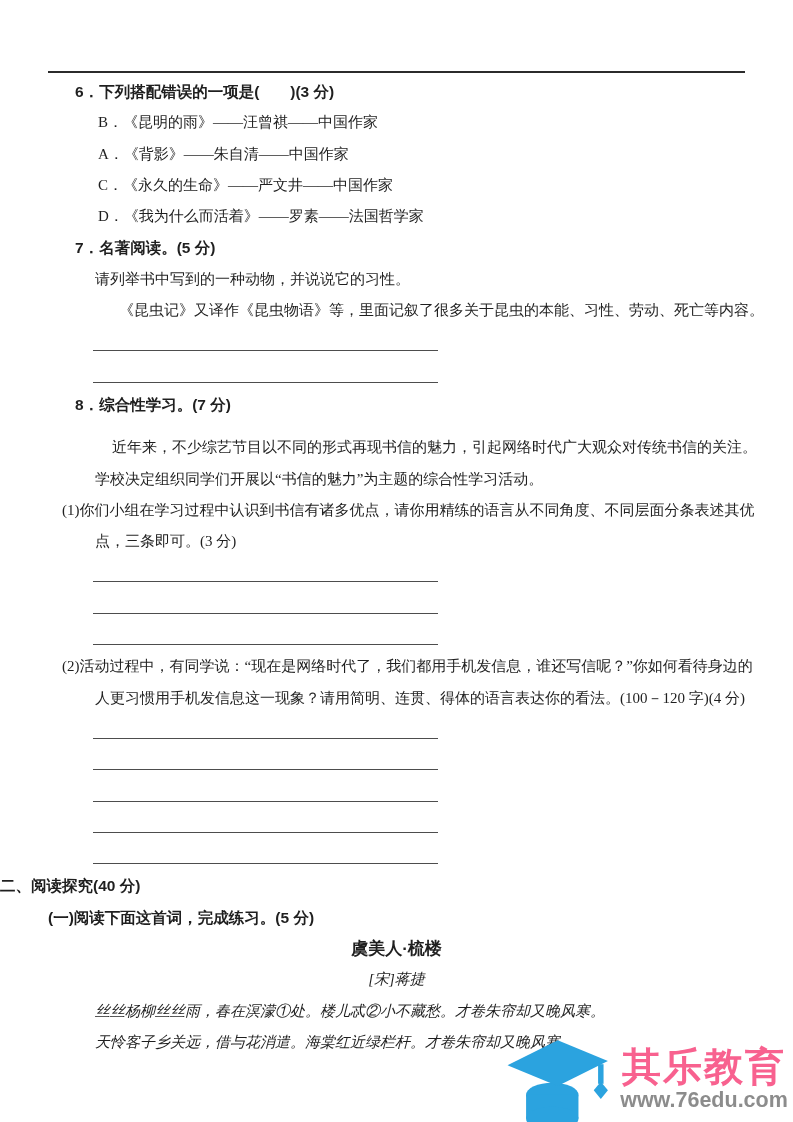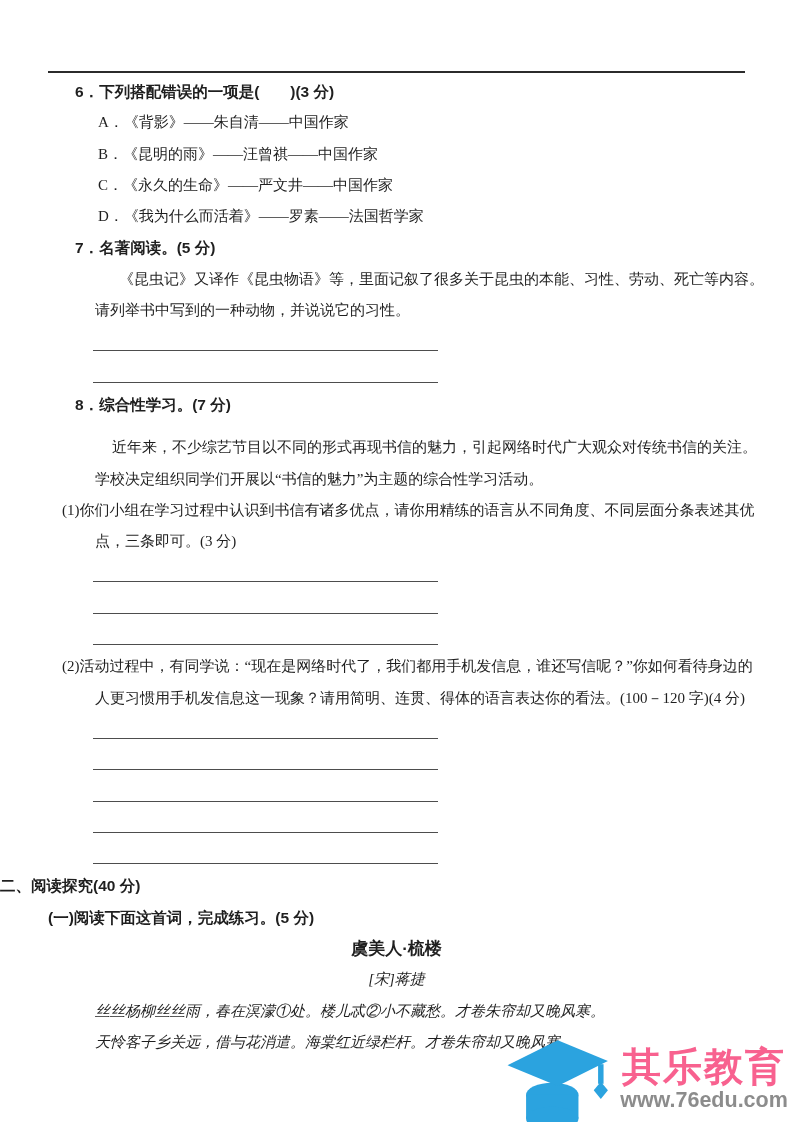--- a/index.html
+++ b/index.html
@@ -81,30 +81,30 @@
 
 <div class="page">
 
   <div class="top-rule"></div>
 
   <div class="content">
 
     <div class="row q-head">
       <span class="q-num">6．</span><span>下列搭配错误的一项是(　　)(3 分)</span>
     </div>
+    <div class="row option">B．《昆明的雨》——汪曾祺——中国作家</div>
     <div class="row option">A．《背影》——朱自清——中国作家</div>
-    <div class="row option">B．《昆明的雨》——汪曾祺——中国作家</div>
     <div class="row option">C．《永久的生命》——严文井——中国作家</div>
     <div class="row option">D．《我为什么而活着》——罗素——法国哲学家</div>
 
     <div class="row q-head">
       <span class="q-num">7．</span><span>名著阅读。(5 分)</span>
     </div>
+    <div class="row para">请列举书中写到的一种动物，并说说它的习性。</div>
     <div class="row para ind-a">《昆虫记》又译作《昆虫物语》等，里面记叙了很多关于昆虫的本能、习性、劳动、死亡等内容。</div>
-    <div class="row para">请列举书中写到的一种动物，并说说它的习性。</div>
     <div class="row ans-row">
         <div class="ans-line"></div>
       </div>
     <div class="row ans-row">
         <div class="ans-line"></div>
       </div>
 
     <div class="row q-head">
       <span class="q-num">8．</span><span>综合性学习。(7 分)</span>
     </div>

